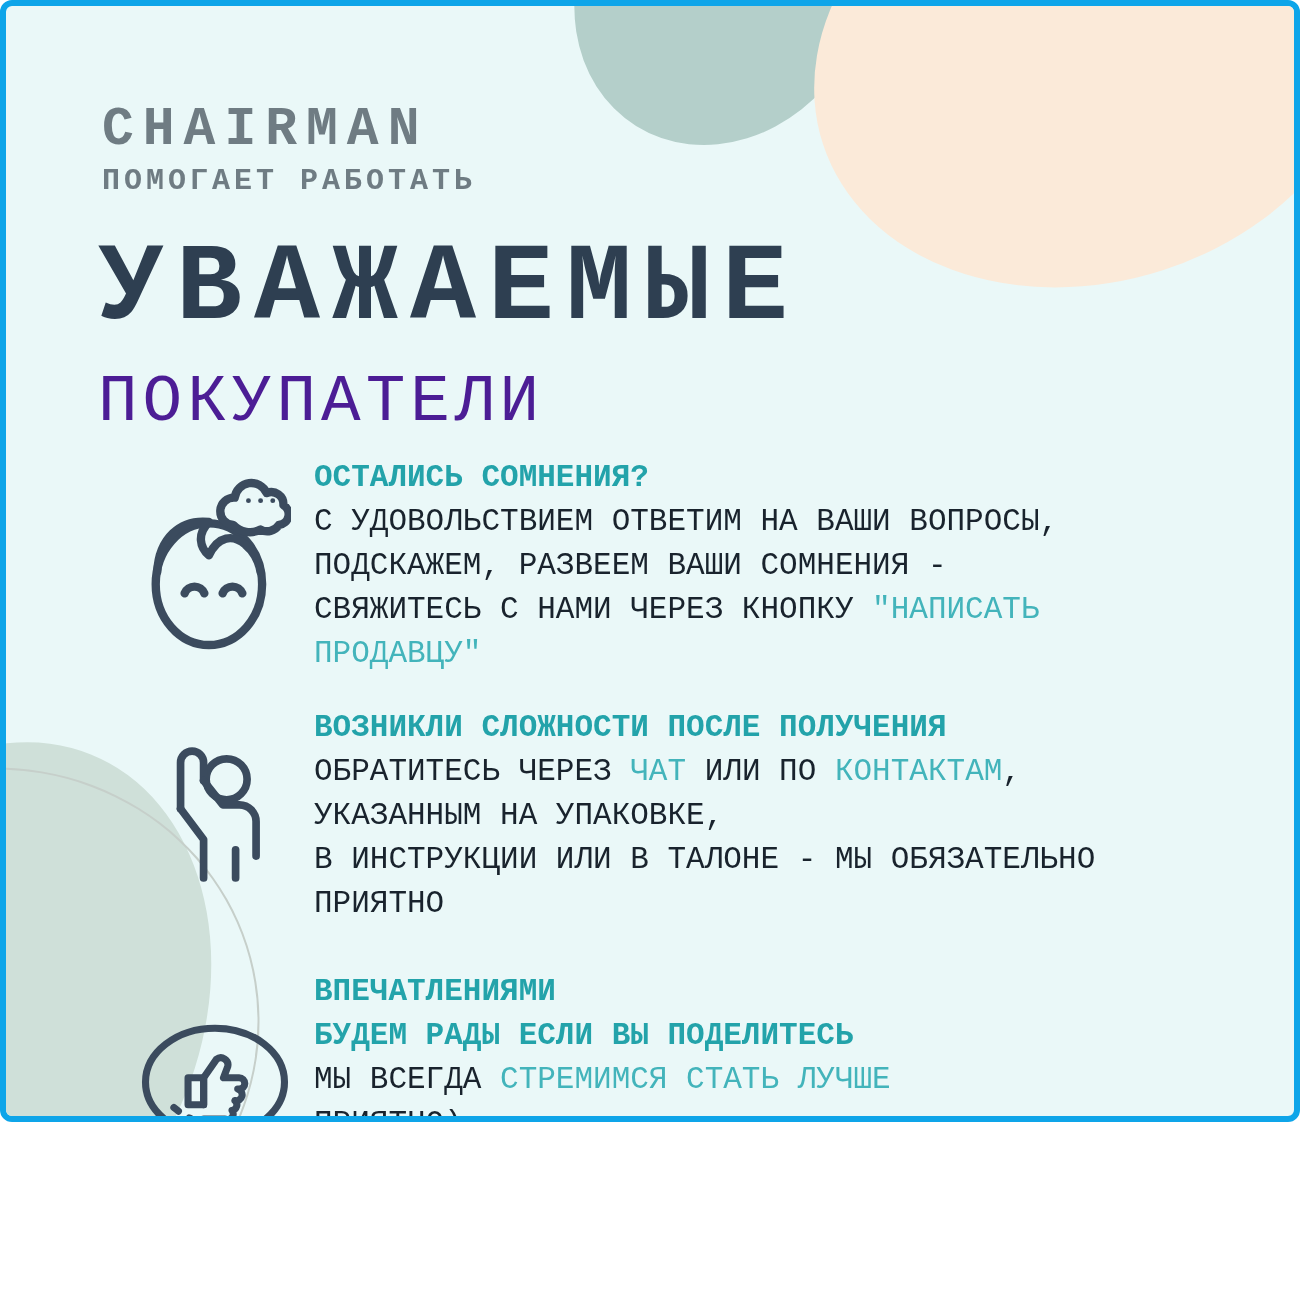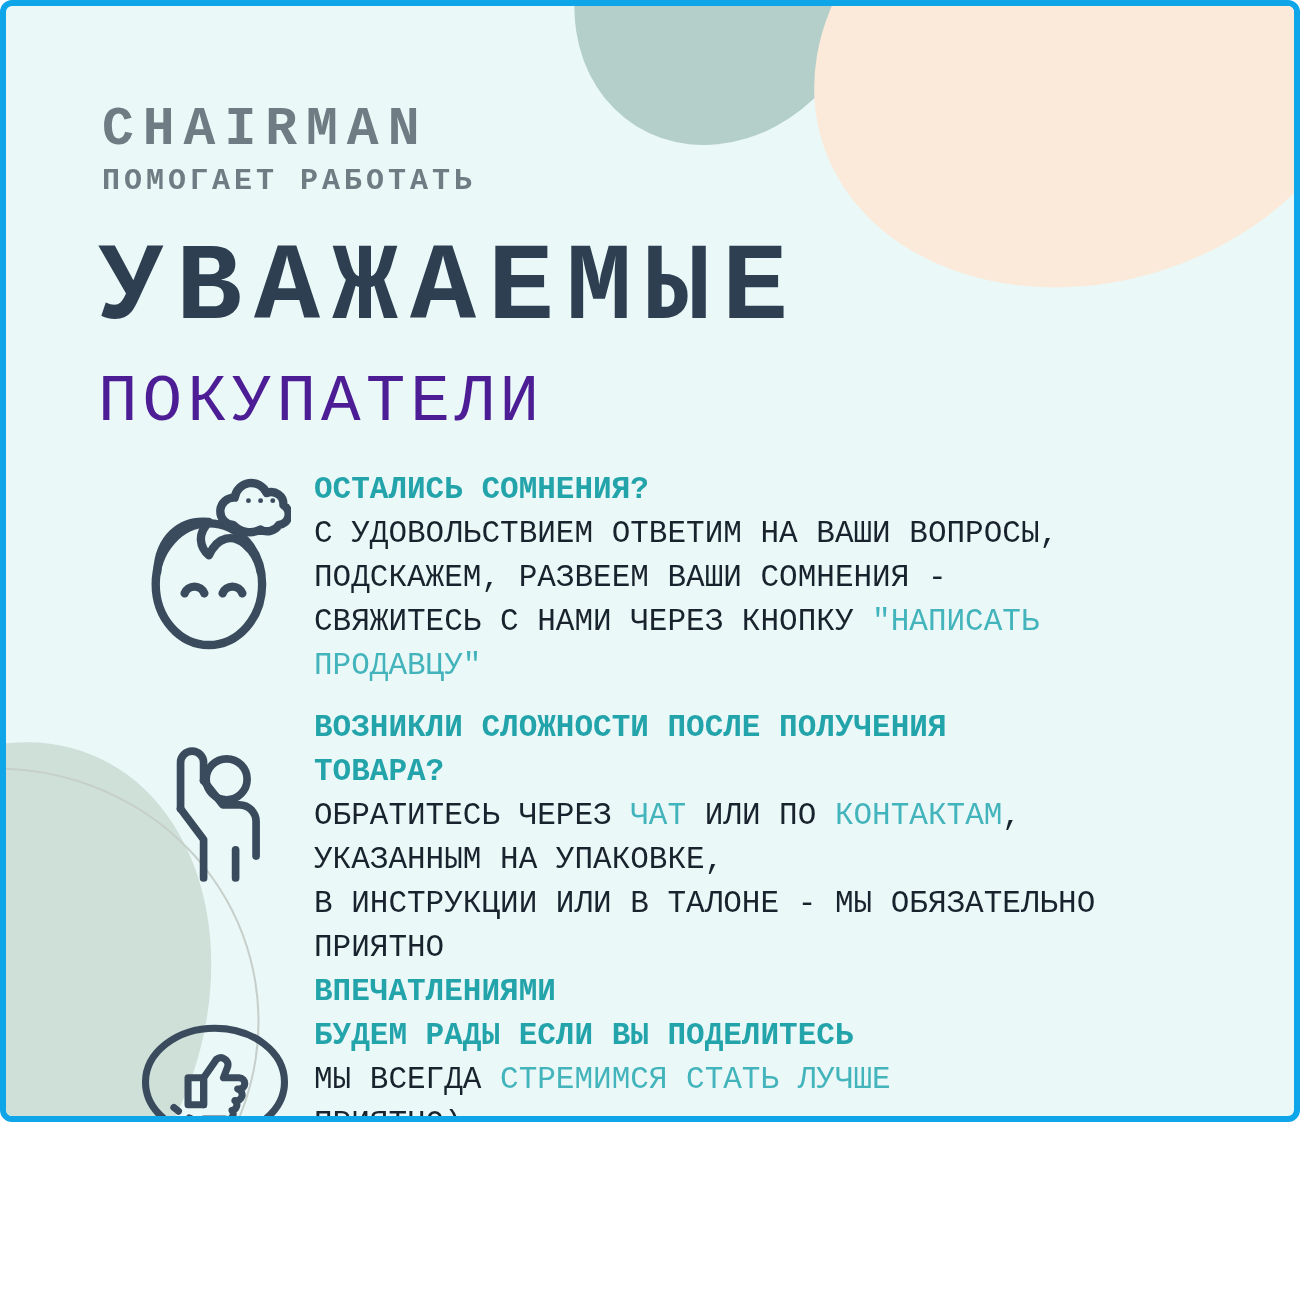--- a/index.html
+++ b/index.html
@@ -23,21 +23,21 @@
   
   .title{position:absolute; left:92px; top:228px; color:#2e3f51;}
   .title-main{font-size:110px; font-weight:800; letter-spacing:12px; line-height:1.0; white-space:nowrap;}
   .title-sub{font-size:66px; font-weight:300; letter-spacing:5px; line-height:1.0; margin-top:26px; color:#4c1d95;}
   
   .section-text{position:absolute; left:308px; width:900px; font-size:31px; line-height:44px; color:#19232d;}
   .sec-heading{font-weight:700; color:#23a3aa;}
   .seg-teal{color:#43b4bb;}
   .icon-box{position:absolute;}
   .icon-box svg{display:block; width:100%; height:100%;}
-  .s1{top:462px;} .s2{top:700px;} .s3{top:964px;}
+  .s1{top:450px;} .s2{top:700px;} .s3{top:964px;}
   .i1{left:133px; top:472px; width:152px; height:176px;}
   .i2{left:140px; top:735px; width:128px; height:156px;}
   .i3{left:131px; top:1010px; width:156px; height:152px;}
 </style>
 </head>
 <body>
 
 <div class="page">
 
   <div class="blob blob-tan"></div>
@@ -91,21 +91,20 @@
 
   <div class="section-text s1">
       <div class="sec-heading">ОСТАЛИСЬ СОМНЕНИЯ?</div>
       <div class="sec-line"><span class="seg-plain">С УДОВОЛЬСТВИЕМ ОТВЕТИМ НА ВАШИ ВОПРОСЫ,</span></div>
       <div class="sec-line"><span class="seg-plain">ПОДСКАЖЕМ, РАЗВЕЕМ ВАШИ СОМНЕНИЯ -</span></div>
       <div class="sec-line"><span class="seg-plain">СВЯЖИТЕСЬ С НАМИ ЧЕРЕЗ КНОПКУ </span><span class="seg-teal">"НАПИСАТЬ</span></div>
       <div class="sec-line"><span class="seg-teal">ПРОДАВЦУ"</span></div>
     </div>
   <div class="section-text s2">
       <div class="sec-heading">ВОЗНИКЛИ СЛОЖНОСТИ ПОСЛЕ ПОЛУЧЕНИЯ</div>
-      <div class="sec-heading">ТОВАРА?</div>
       <div class="sec-line"><span class="seg-plain">ОБРАТИТЕСЬ ЧЕРЕЗ </span><span class="seg-teal">ЧАТ</span><span class="seg-plain"> ИЛИ ПО </span><span class="seg-teal">КОНТАКТАМ</span><span class="seg-plain">,</span></div>
       <div class="sec-line"><span class="seg-plain">УКАЗАННЫМ НА УПАКОВКЕ,</span></div>
       <div class="sec-line"><span class="seg-plain">В ИНСТРУКЦИИ ИЛИ В ТАЛОНЕ - МЫ ОБЯЗАТЕЛЬНО</span></div>
       <div class="sec-line"><span class="seg-plain">ПРИЯТНО</span></div>
     </div>
   <div class="section-text s3">
       <div class="sec-heading">ВПЕЧАТЛЕНИЯМИ</div>
       <div class="sec-heading">БУДЕМ РАДЫ ЕСЛИ ВЫ ПОДЕЛИТЕСЬ</div>
       <div class="sec-line"><span class="seg-plain">МЫ ВСЕГДА </span><span class="seg-teal">СТРЕМИМСЯ СТАТЬ ЛУЧШЕ</span></div>
       <div class="sec-line"><span class="seg-plain">ПРИЯТНО)</span></div>

